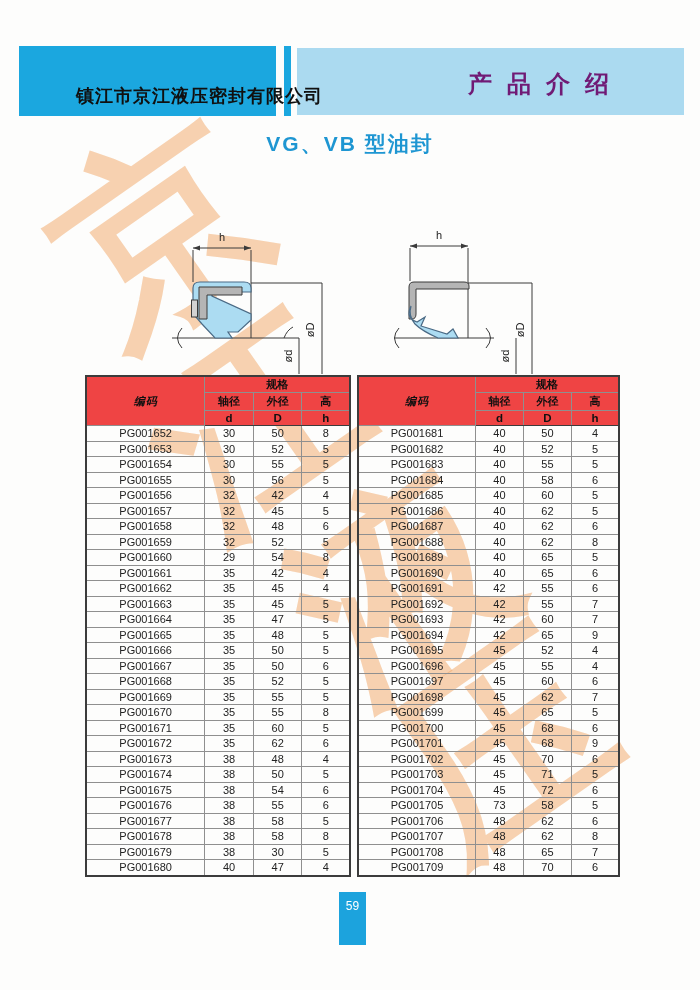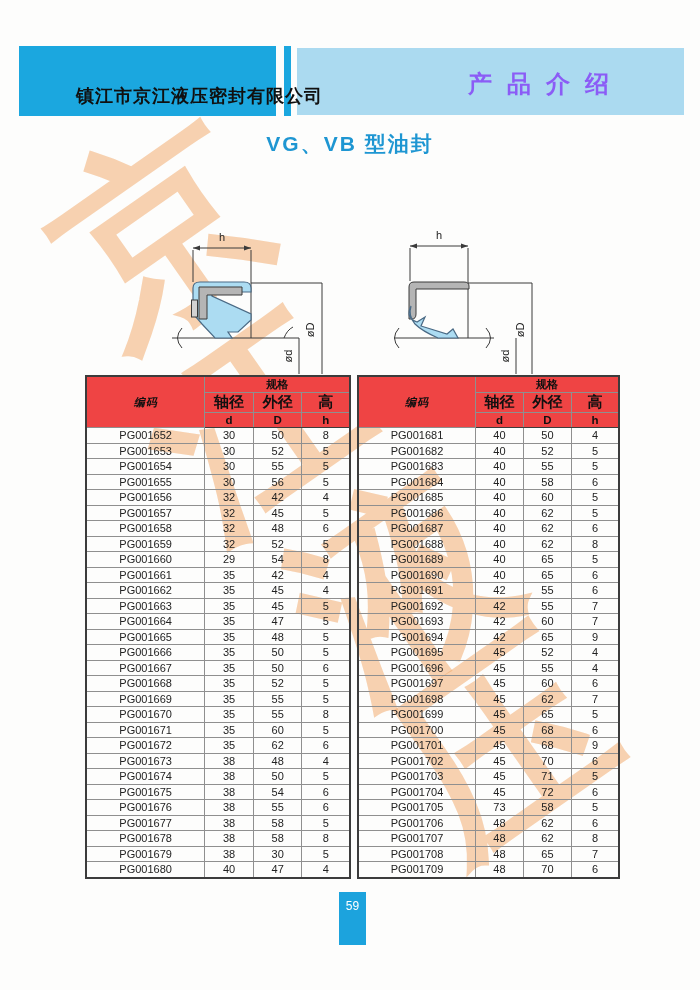--- a/index.html
+++ b/index.html
@@ -23,21 +23,21 @@
   .band-stripe{position:absolute;left:284px;top:46px;width:7px;height:70px;background:#1BA7DF;z-index:2;}
   .band-light{position:absolute;left:297px;top:48px;width:387px;height:67px;background:#ABDAF0;z-index:2;}
   .company{
     position:absolute;left:76px;top:84px;z-index:3;width:250px;
     font-family:"DejaVu Serif",serif;font-weight:bold;font-size:18px;
     letter-spacing:1px;color:#101010;white-space:nowrap;
   }
   .section-title{
     position:absolute;left:468px;top:68px;z-index:3;
     font-family:"DejaVu Serif",serif;font-weight:bold;font-size:24px;
-    letter-spacing:15px;color:#8b5cf6;white-space:nowrap;
+    letter-spacing:15px;color:#701a75;white-space:nowrap;
   }
   .page-title{
     position:absolute;left:0;top:130px;width:100%;text-align:center;z-index:2;
     font-size:21px;font-weight:bold;letter-spacing:2px;color:#1E96D2;
   }
   
   .diag{position:absolute;z-index:2;}
   .diag line,.diag path.ln{stroke:#3a3a3a;stroke-width:1;fill:none;}
   .diag .arrow{fill:#3a3a3a;}
   .diag text{font-family:"Liberation Sans",sans-serif;font-size:11px;fill:#222;}
@@ -48,21 +48,21 @@
   table.spec{
     position:absolute;top:375px;z-index:2;border-collapse:collapse;
     border:2px solid #3c3c3c;background:transparent;table-layout:fixed;
   }
   table.spec td{
     border:1px solid #8f8f8f;text-align:center;vertical-align:middle;
     font-size:11px;color:#222;padding:0;height:14.5px;overflow:hidden;
   }
   table.spec tr.hdr td{background:#ef4444;color:#101010;font-weight:bold;}
   table.spec tr.hdr1 td{height:13px;font-size:11px;}
-  table.spec tr.hdr2 td{height:17px;font-size:15px;}
+  table.spec tr.hdr2 td{height:17px;font-size:11px;}
   table.spec tr.hdr3 td{height:14px;border-bottom:1.5px solid #3c3c3c;font-size:11.5px;}
   table.spec td.code-cell{font-size:14px;letter-spacing:1px;font-style:italic;}
   #tbl-left{left:85px;width:266px;}
   #tbl-right{left:357px;width:263px;}
   
   .pagenum{
     position:absolute;left:339px;top:892px;width:27px;height:53px;z-index:2;
     background:#1CA3DD;color:#ffffff;font-size:12px;text-align:center;
     padding-top:7px;box-sizing:border-box;
   }

